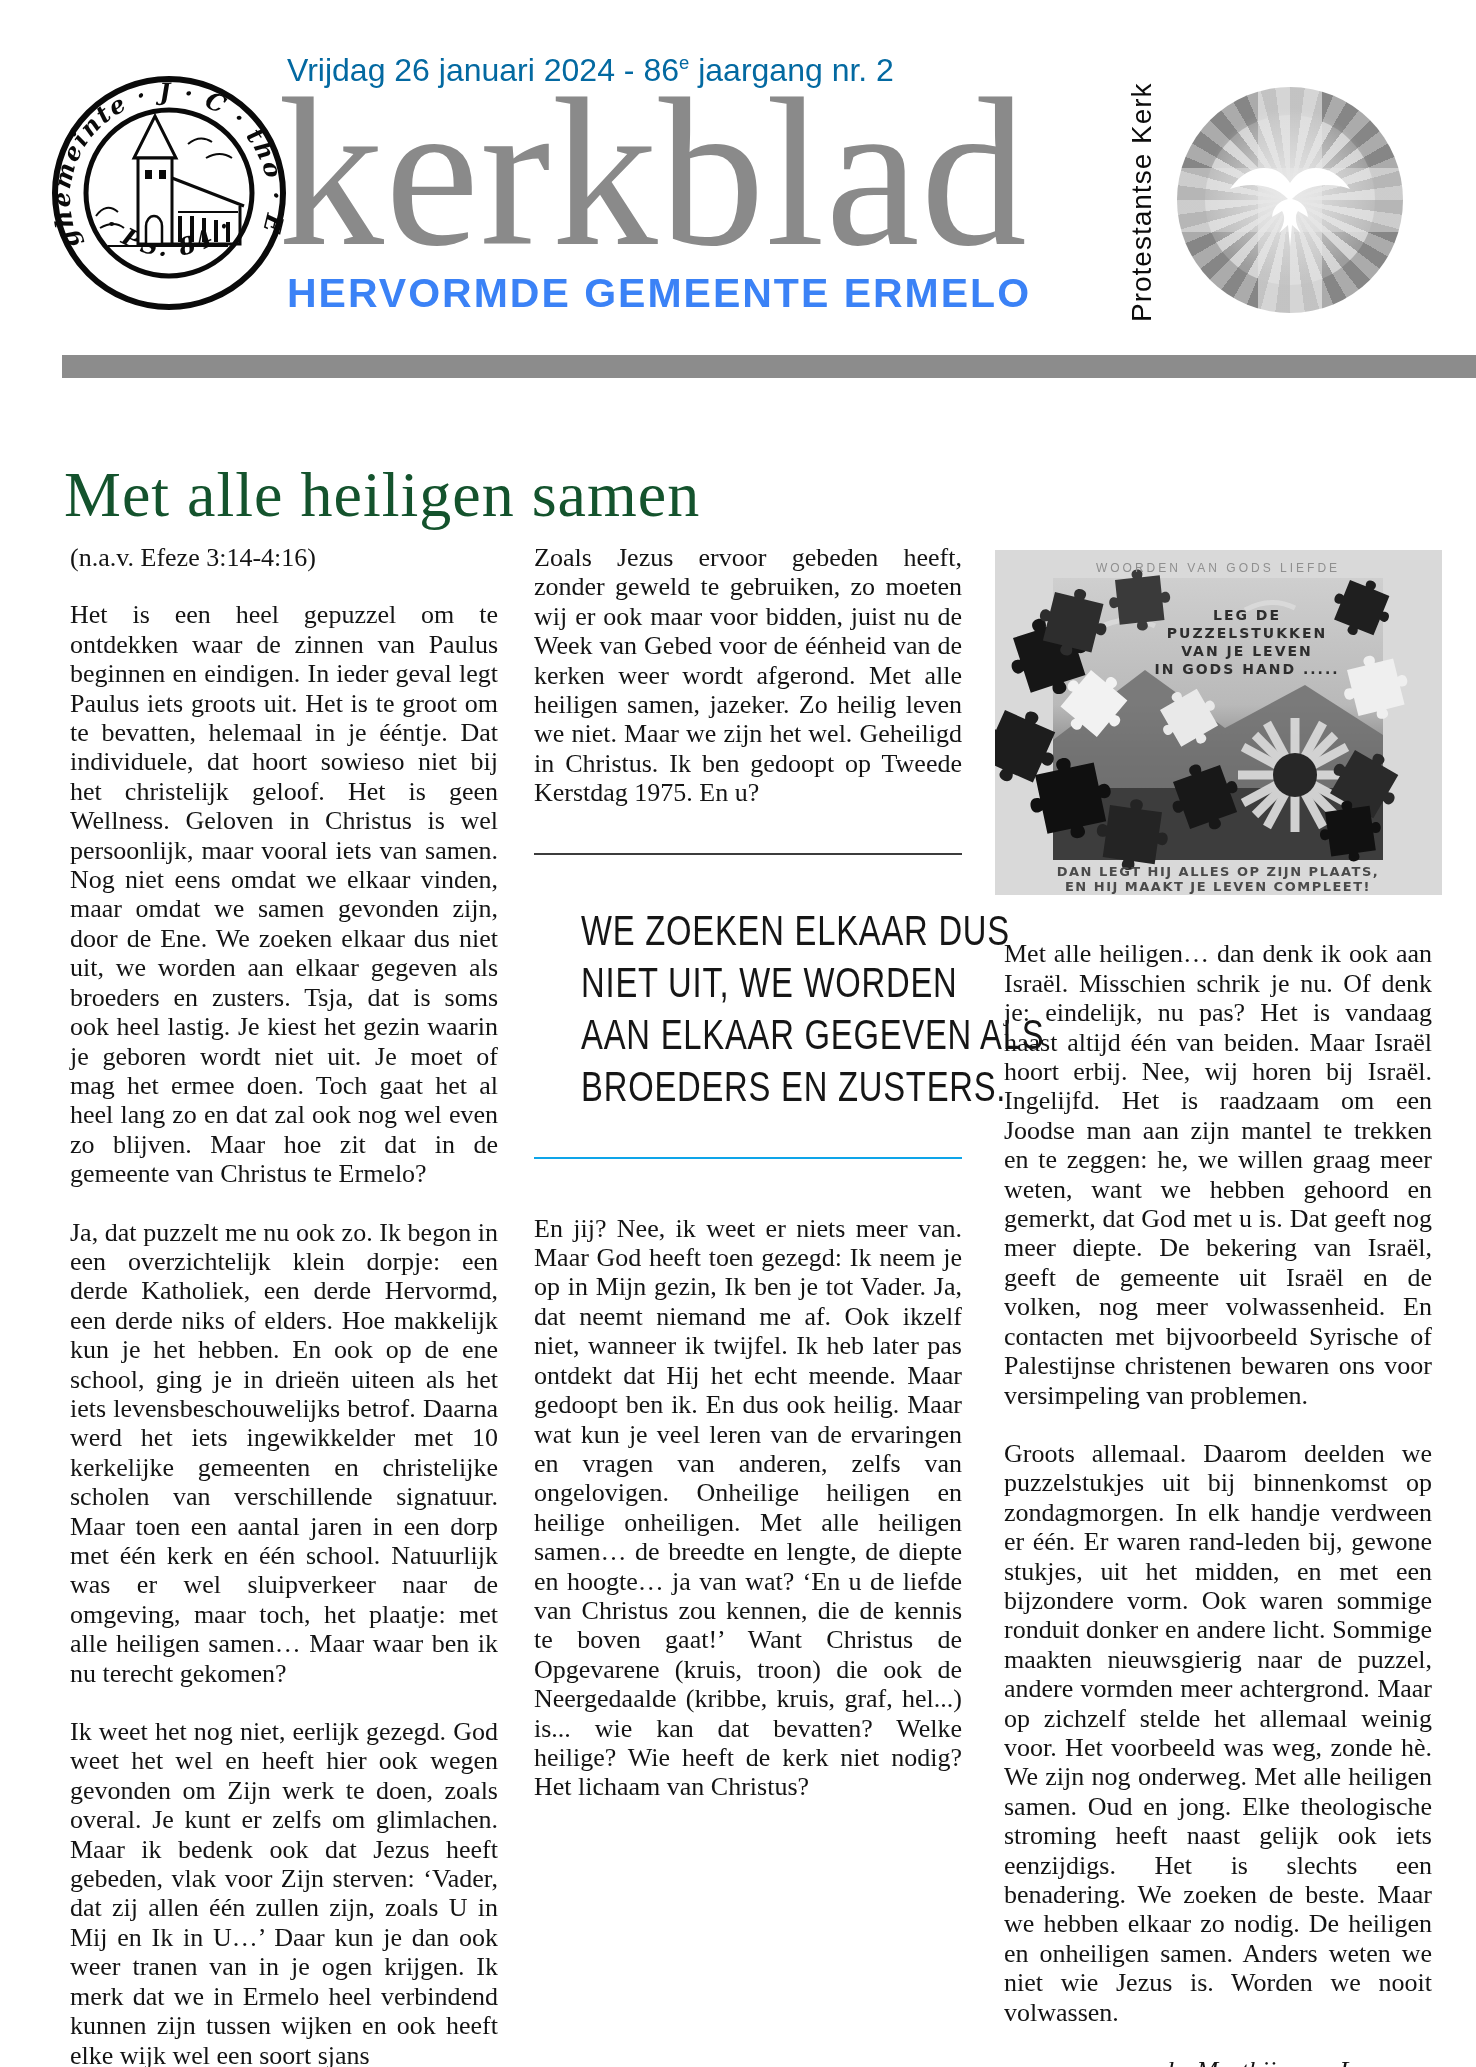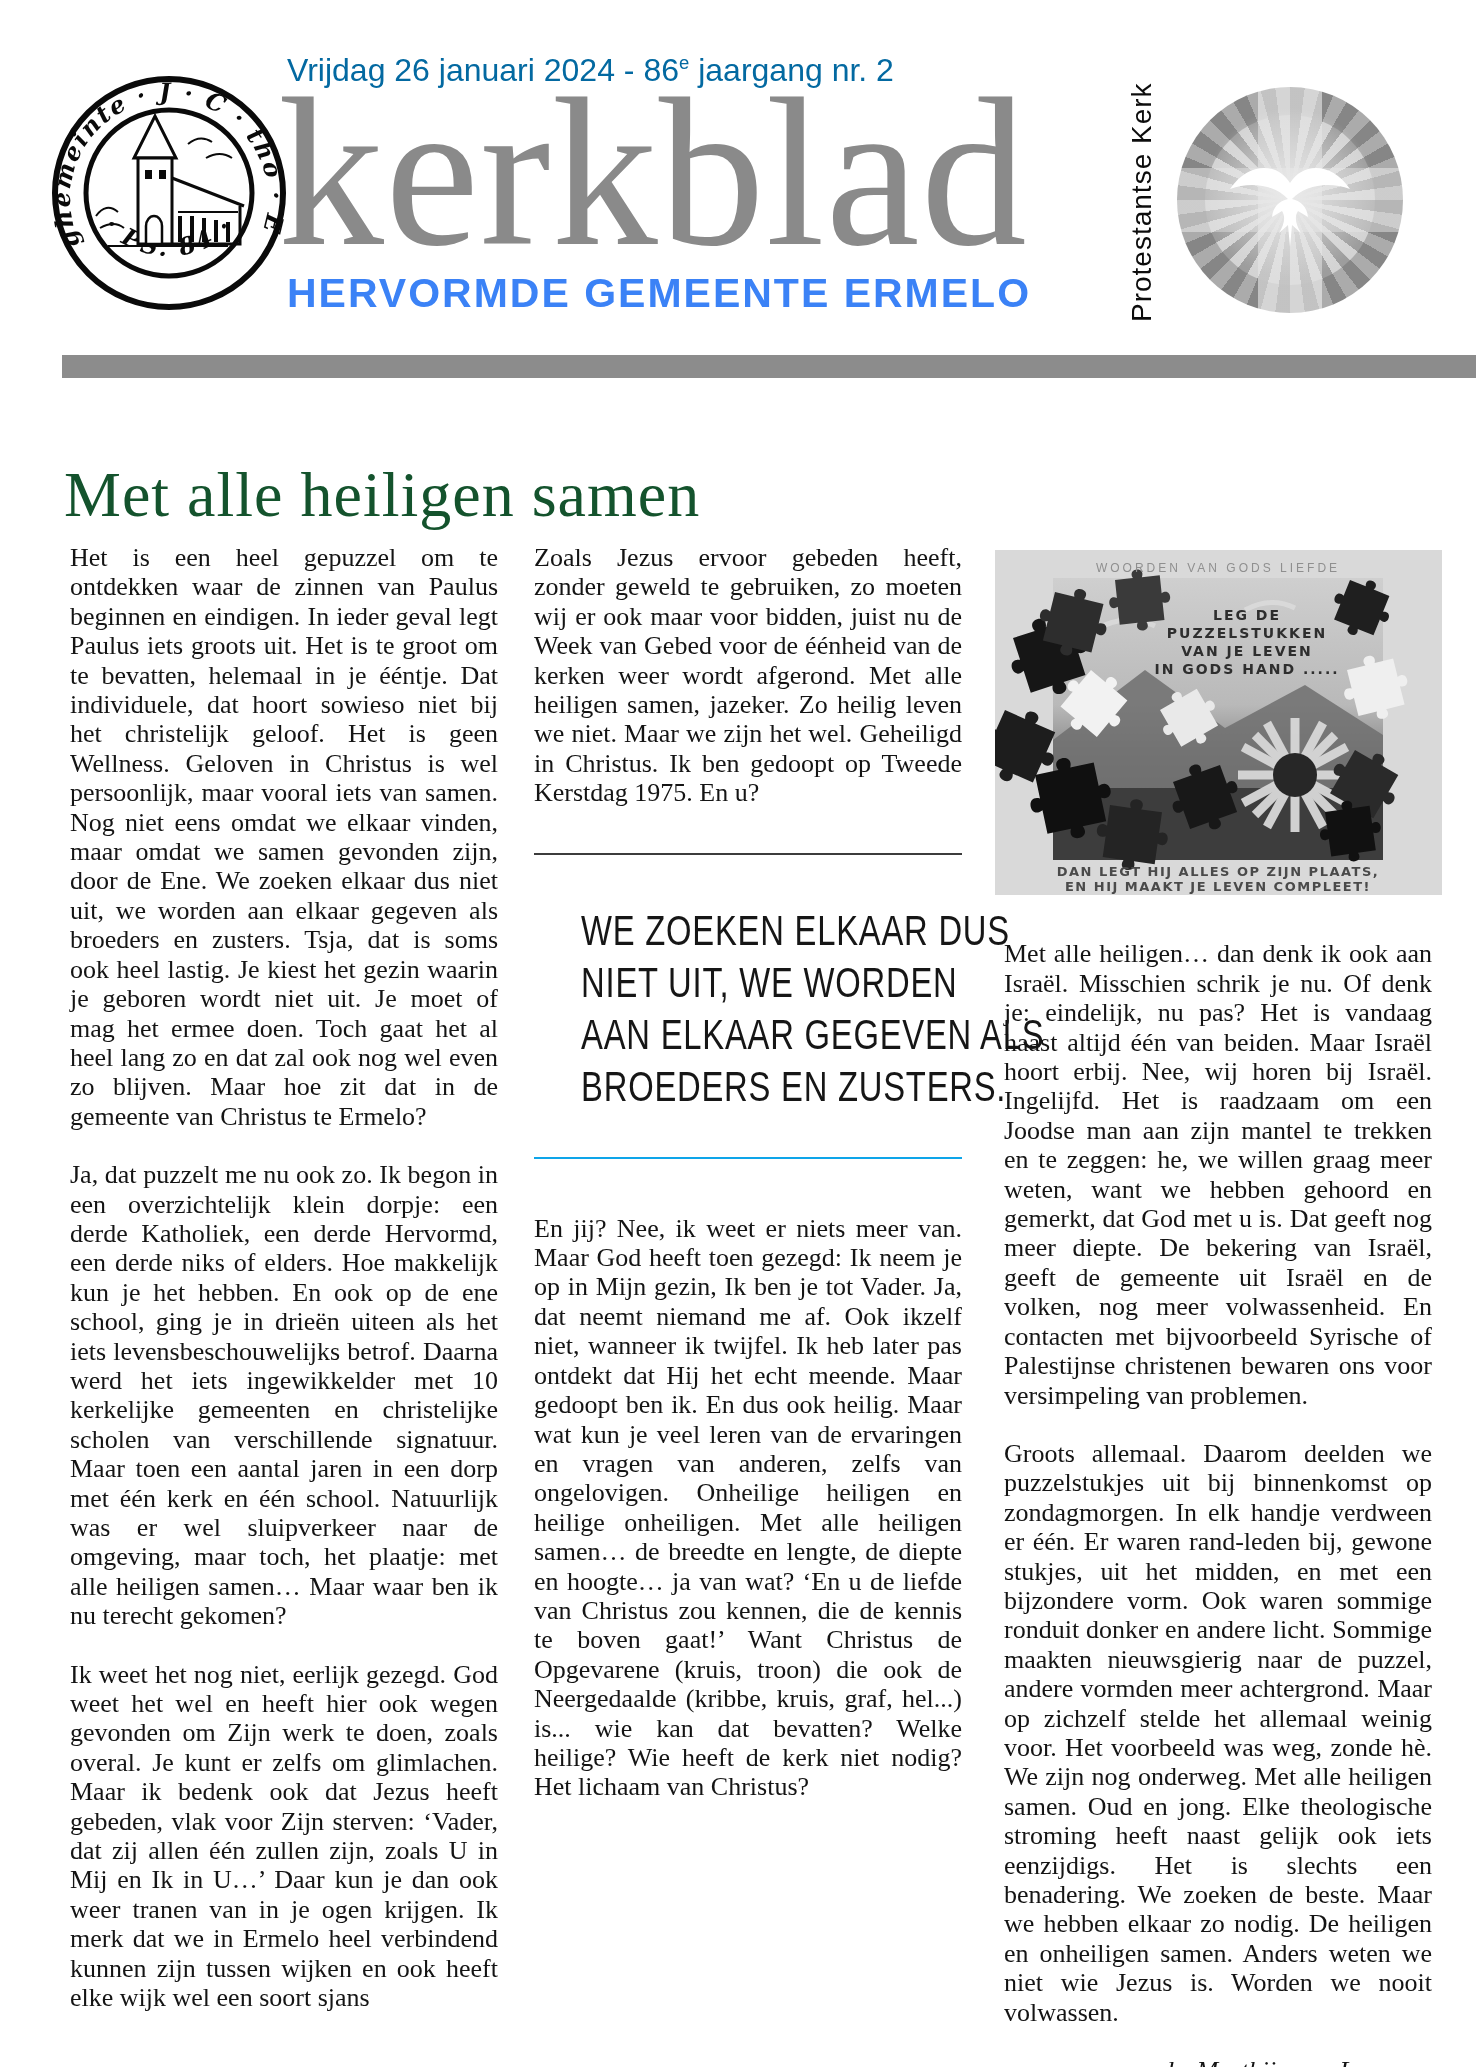--- a/index.html
+++ b/index.html
@@ -98,20 +98,21 @@
       C107,138 109,130 105,124 L95,130 C96,120 102,114 111,112
       C98,98 74,94 53,102 Z"></path>
   </svg>
 </div>
 
 <div id="graybar" class="abs"></div>
 
 <div id="title" class="abs">Met alle heiligen samen</div>
 
 <div id="col1" class="abs col">
+  <p id="reference">(n.a.v. Efeze 3:14-4:16)</p>
   <p>Het is een heel gepuzzel om te ontdekken waar de zinnen van Paulus beginnen en eindigen. In ieder geval legt Paulus iets groots uit. Het is te groot om te bevatten, helemaal in je ééntje. Dat individuele, dat hoort sowieso niet bij het christelijk geloof. Het is geen Wellness. Geloven in Christus is wel persoonlijk, maar vooral iets van samen. Nog niet eens omdat we elkaar vinden, maar omdat we samen gevonden zijn, door de Ene. We zoeken elkaar dus niet uit, we worden aan elkaar gegeven als broeders en zusters. Tsja, dat is soms ook heel lastig. Je kiest het gezin waarin je geboren wordt niet uit. Je moet of mag het ermee doen. Toch gaat het al heel lang zo en dat zal ook nog wel even zo blijven. Maar hoe zit dat in de gemeente van Christus te Ermelo?</p>
   <p>Ja, dat puzzelt me nu ook zo. Ik begon in een overzichtelijk klein dorpje: een derde Katholiek, een derde Hervormd, een derde niks of elders. Hoe makkelijk kun je het hebben. En ook op de ene school, ging je in drieën uiteen als het iets levensbeschouwelijks betrof. Daarna werd het iets ingewikkelder met 10 kerkelijke gemeenten en christelijke scholen van verschillende signatuur. Maar toen een aantal jaren in een dorp met één kerk en één school. Natuurlijk was er wel sluipverkeer naar de omgeving, maar toch, het plaatje: met alle heiligen samen… Maar waar ben ik nu terecht gekomen?</p>
   <p>Ik weet het nog niet, eerlijk gezegd. God weet het wel en heeft hier ook wegen gevonden om Zijn werk te doen, zoals overal. Je kunt er zelfs om glimlachen. Maar ik bedenk ook dat Jezus heeft gebeden, vlak voor Zijn sterven: ‘Vader, dat zij allen één zullen zijn, zoals U in Mij en Ik in U…’ Daar kun je dan ook weer tranen van in je ogen krijgen. Ik merk dat we in Ermelo heel verbindend kunnen zijn tussen wijken en ook heeft elke wijk wel een soort sjans</p>
 </div>
 
 <div id="col2" class="abs col">
   <p>Zoals Jezus ervoor gebeden heeft, zonder geweld te gebruiken, zo moeten wij er ook maar voor bidden, juist nu de Week van Gebed voor de éénheid van de kerken weer wordt afgerond. Met alle heiligen samen, jazeker. Zo heilig leven we niet. Maar we zijn het wel. Geheiligd in Christus. Ik ben gedoopt op Tweede Kerstdag 1975. En u?</p>
   <div class="quotebox">
     <div class="qline">WE ZOEKEN ELKAAR DUS</div>
     <div class="qline">NIET UIT, WE WORDEN</div>

